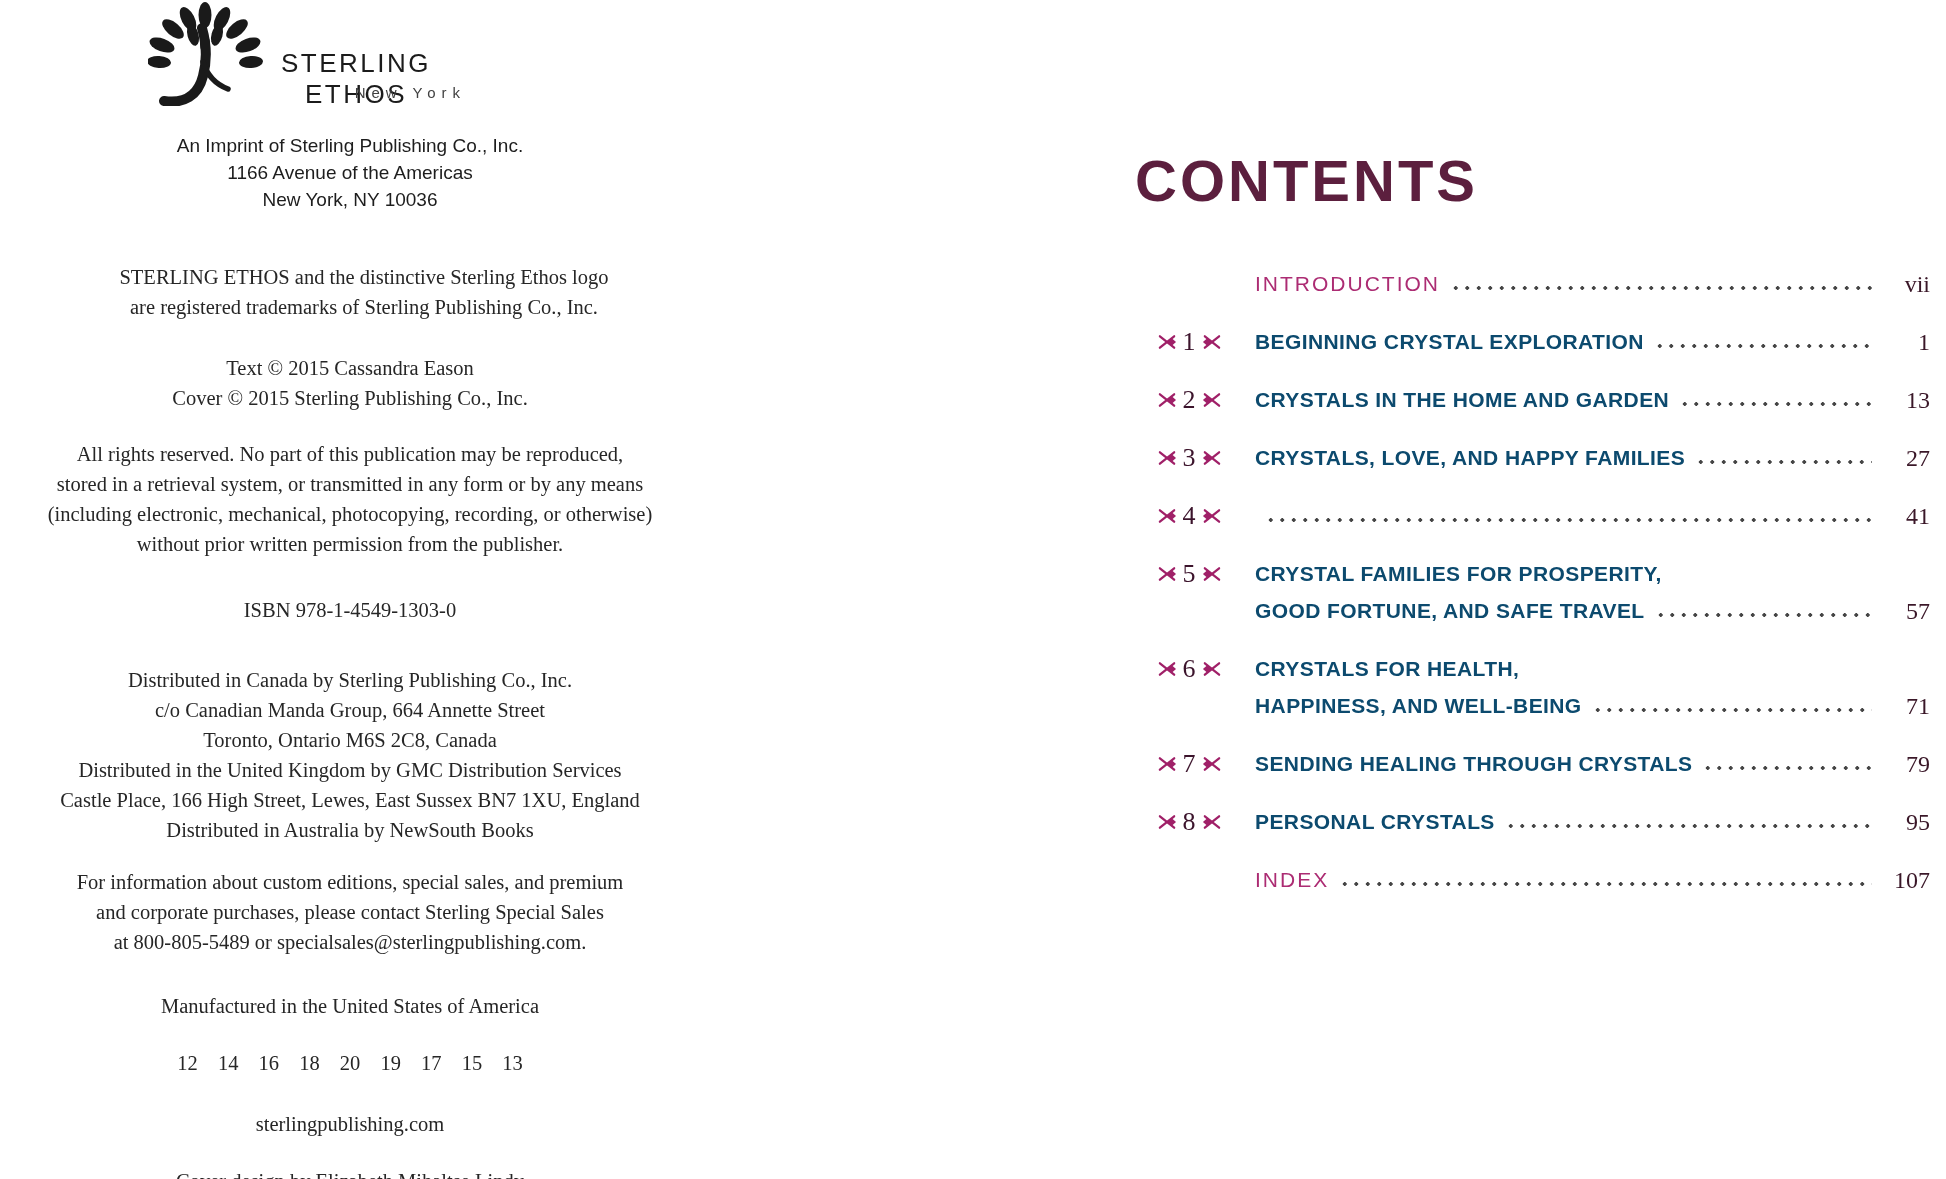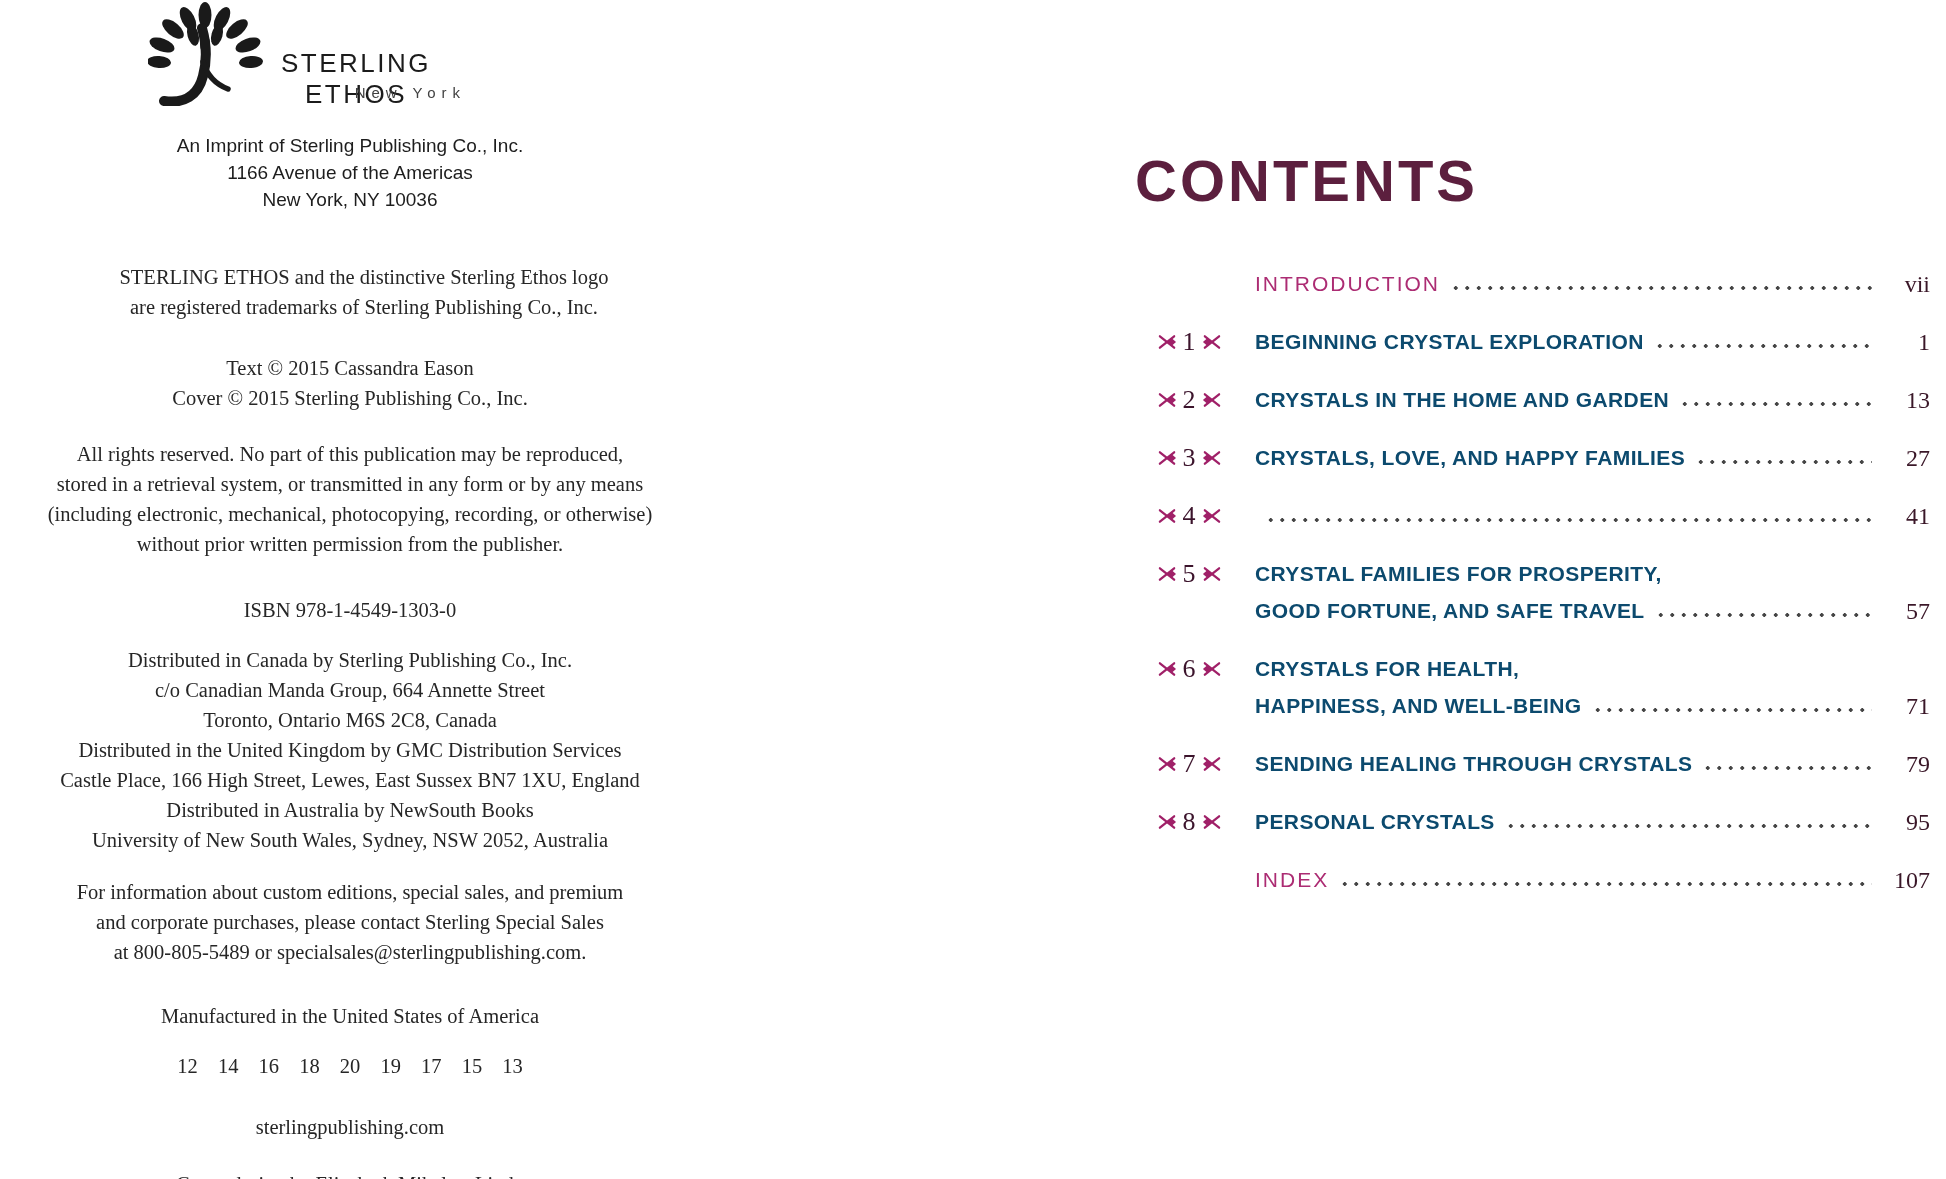--- a/index.html
+++ b/index.html
@@ -22,24 +22,24 @@
   }
 
   .sans-block { font-size:19px; line-height:27px; color:#1d1d1d; }
   .serif-block { font-family:"Liberation Serif", serif; font-size:20.5px; line-height:30px; color:#262626; }
 
   .imprint       { margin-top:132px; }
   .trademark     { margin-top:49px;padding-left:28px; }
   .copyright     { margin-top:31px; }
   .rights        { margin-top:26px; }
   .isbn          { margin-top:36px; }
-  .distribution  { margin-top:20px;text-align:center; }
+  .distribution  { margin-top:40px;text-align:center; }
   .sales         { margin-top:22px; }
   .manufactured  { margin-top:34px; }
-  .print-run     { margin-top:20px; word-spacing:15px; }
+  .print-run     { margin-top:27px; word-spacing:15px; }
   .website       { margin-top:31px; }
   .cover-credit  { margin-top:27px; }
 
   
   .right-page { position:absolute; left:1135px; top:150px; width:795px; }
 
   .contents-title {
     text-align:left; font-weight:bold; font-size:58px; line-height:62px;
     letter-spacing:3px; color:#5c1f3e; margin:0 0 58px 0;
   }
@@ -128,21 +128,20 @@
 
   <div class="serif-block isbn">ISBN 978-1-4549-1303-0</div>
 
   <div class="serif-block distribution">
     <div>Distributed in Canada by Sterling Publishing Co., Inc.</div>
     <div>c/o Canadian Manda Group, 664 Annette Street</div>
     <div>Toronto, Ontario M6S 2C8, Canada</div>
     <div>Distributed in the United Kingdom by GMC Distribution Services</div>
     <div>Castle Place, 166 High Street, Lewes, East Sussex BN7 1XU, England</div>
     <div>Distributed in Australia by NewSouth Books</div>
-    <div>University of New South Wales, Sydney, NSW 2052, Australia</div>
   </div>
 
   <div class="serif-block sales">
     <div>For information about custom editions, special sales, and premium</div>
     <div>and corporate purchases, please contact Sterling Special Sales</div>
     <div>at 800-805-5489 or specialsales@sterlingpublishing.com.</div>
   </div>
 
   <div class="serif-block manufactured">Manufactured in the United States of America</div>
 

